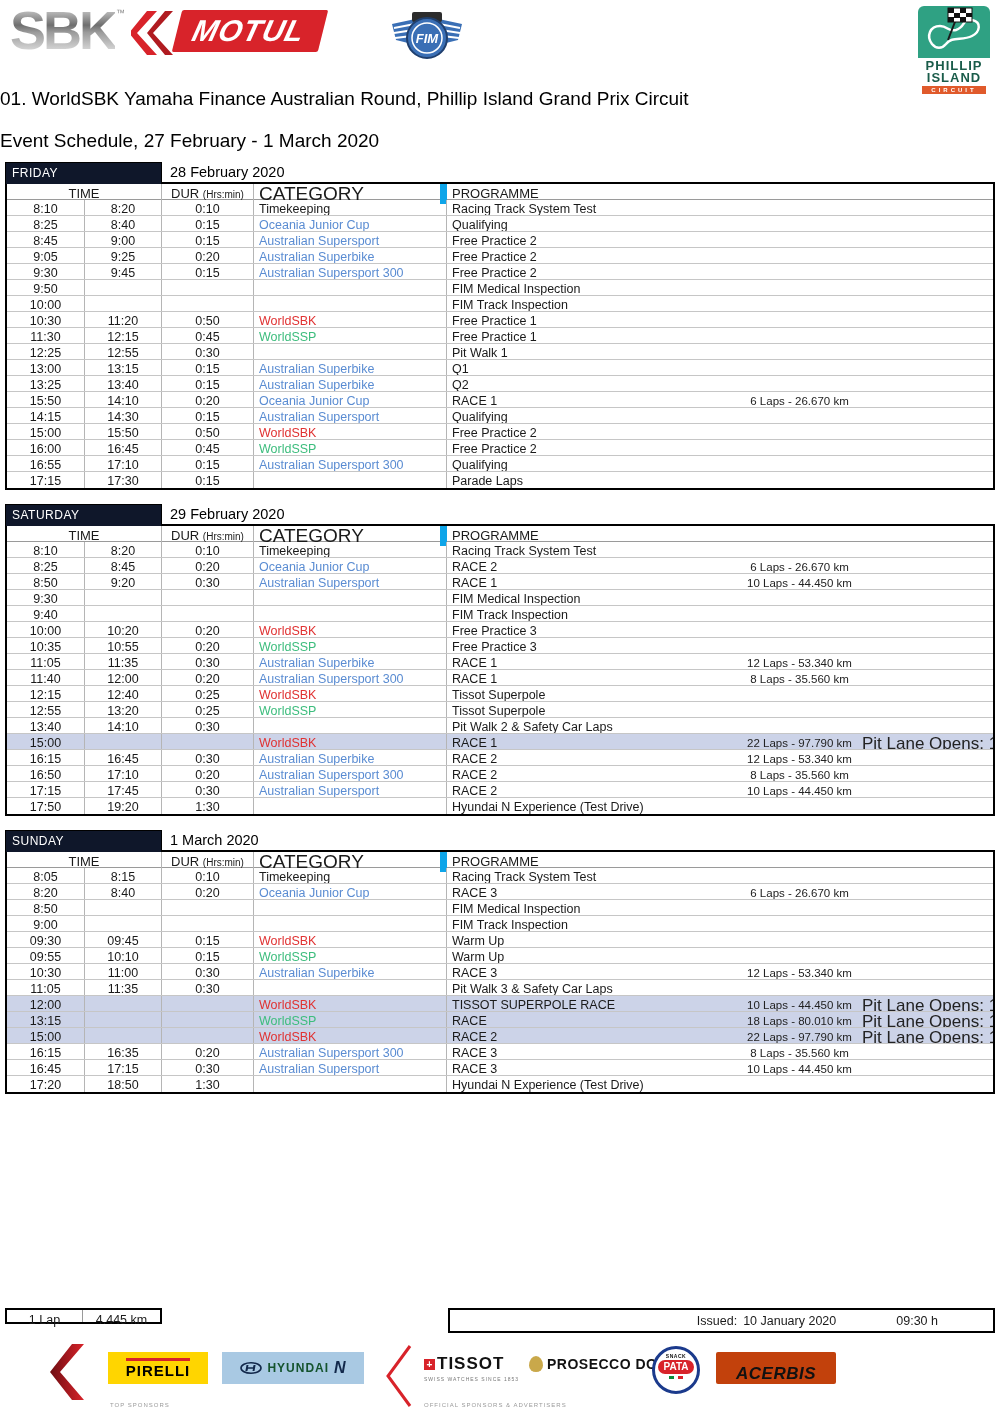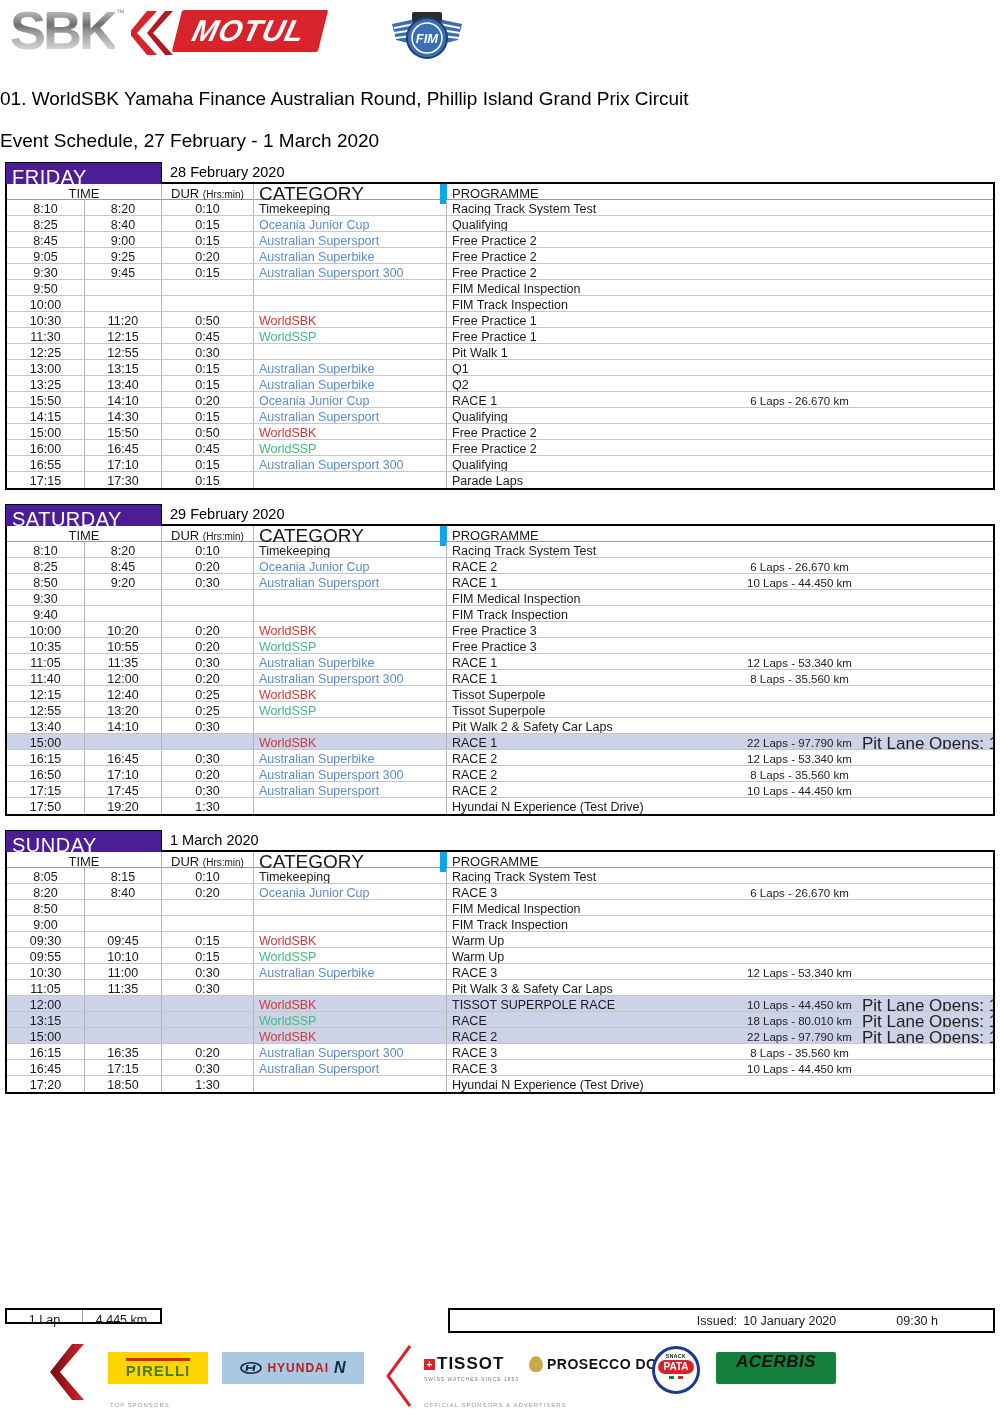--- a/index.html
+++ b/index.html
@@ -29,21 +29,21 @@
 
   
   .titles { position:absolute; top:88px; left:0; width:972px; text-align:left; }
   .doc-title { font-size:19px; color:#000; }
   .doc-subtitle { font-size:19px; color:#000; margin-top:20px; }
 
   
   .days-host { position:absolute; top:162px; left:5px; width:990px; }
   .day-section { margin-bottom:14px; }
   .day-bar { position:relative; height:22px; border-bottom:2px solid #000; }
-  .day-name { position:absolute; left:0; top:0; width:157px; height:22px; background:#4c1d95; border:1px solid #000; border-bottom:none; color:#fff; font-size:20px; padding:3px 0 0 6px; letter-spacing:0.5px; }
+  .day-name { position:absolute; left:0; top:0; width:157px; height:22px; background:#0f172a; border:1px solid #000; border-bottom:none; color:#fff; font-size:12px; padding:3px 0 0 6px; letter-spacing:0.5px; }
   .day-date { position:absolute; left:165px; top:2px; font-size:14.5px; color:#000; }
   .day-table { border:2px solid #000; border-top:none; background:#fff; }
   .thead, .row { display:grid; grid-template-columns:78px 77px 92px 193px 290px 125px 1fr; height:16px; }
   .thead { border-bottom:1px solid #9a9a9a; }
   .row { border-bottom:1px solid #c6c6c6; }
   .tbody .row:last-child { border-bottom:none; }
   .cell { line-height:19px; font-size:12.5px; overflow:hidden; white-space:nowrap; }
   .h-time { grid-column:1/3; text-align:center; font-size:13px; line-height:19px; border-right:1px solid #b5b5b5; }
   .h-dur { text-align:center; font-size:13px; line-height:19px; border-right:1px solid #b5b5b5; }
   .h-dur .unit { font-size:10px; }
@@ -63,38 +63,38 @@
   .lap-box .c2 { flex:1; text-align:center; font-size:12.5px; line-height:21px; }
   .issued-box { position:absolute; left:448px; top:1308px; width:547px; height:25px; border:2px solid #000; display:flex; align-items:center; justify-content:flex-end; font-size:12.5px; }
   .issued-box .lbl { margin-right:6px; }
   .issued-box .dt { margin-right:60px; }
   .issued-box .tm { margin-right:55px; }
 
   
   .sponsor { position:absolute; }
   .chev-big { left:50px; top:1344px; }
   .pirelli { left:108px; top:1352px; width:100px; height:32px; background:#ffd500; display:flex; align-items:center; justify-content:center; }
-  .pirelli span { color:#4d7c0f; font-weight:bold; font-size:15px; letter-spacing:1px; border-top:3px solid #d8232a; padding-top:1px; }
+  .pirelli span { color:#000000; font-weight:bold; font-size:15px; letter-spacing:1px; border-top:3px solid #d8232a; padding-top:1px; }
   .hyundai { left:222px; top:1352px; width:142px; height:32px; background:#a9c9e3; display:flex; align-items:center; justify-content:center; gap:5px; }
-  .hyundai .hword { color:#b91c1c; font-weight:bold; font-size:12px; letter-spacing:1px; }
+  .hyundai .hword { color:#14532d; font-weight:bold; font-size:12px; letter-spacing:1px; }
   .hyundai .nmark { color:#12284b; font-weight:bold; font-style:italic; font-size:16px; }
   .chev-thin { left:384px; top:1344px; }
   .tissot { left:424px; top:1354px; text-align:left; }
   .tissot .trow { display:flex; align-items:center; gap:2px; }
   .tissot .plus { width:11px; height:11px; background:#d8232a; color:#fff; font-size:10px; line-height:11px; text-align:center; font-weight:bold; }
   .tissot .tword { font-weight:bold; font-size:17px; color:#111; letter-spacing:1px; }
   .tissot .tsub { font-size:5px; color:#777; letter-spacing:1px; margin-top:2px; }
   .prosecco { left:529px; top:1356px; display:flex; align-items:center; gap:4px; }
   .prosecco .crest { width:14px; height:16px; background:#c9a84a; border-radius:50% 50% 50% 50%/60% 60% 40% 40%; }
   .prosecco .pword { font-weight:bold; font-size:14px; color:#111; letter-spacing:0.5px; }
   .pata { left:652px; top:1346px; width:48px; height:48px; border:3px solid #1b3a8c; border-radius:50%; background:#fff; position:absolute; text-align:center; }
   .pata .snack { font-size:5px; font-weight:bold; color:#111; margin-top:4px; letter-spacing:0.5px; }
   .pata .pword { display:block; margin:1px auto 0; width:36px; background:#d8232a; border-radius:8px; color:#fff; font-weight:bold; font-size:10px; line-height:14px; }
   .pata .flag { margin:2px auto 0; width:14px; height:3px; background:linear-gradient(90deg,#0a8a3a 33%,#fff 33% 66%,#d8232a 66%); }
-  .acerbis { left:716px; top:1352px; width:120px; height:32px; background:#15803d; display:flex; align-items:flex-start; justify-content:center; border-radius:2px; }
+  .acerbis { left:716px; top:1352px; width:120px; height:32px; background:#c2410c; display:flex; align-items:flex-end; justify-content:center; border-radius:2px; }
   .acerbis span { color:#111; font-weight:bold; font-style:italic; font-size:17px; letter-spacing:0.5px; }
   .strip-label { position:absolute; font-size:6px; color:#9a9a9a; letter-spacing:1px; }
   .lbl-top { left:110px; top:1402px; }
   .lbl-official { left:424px; top:1402px; }
 </style>
 </head>
 <body>
 
 <div class="page">
 
@@ -119,20 +119,42 @@
         <path d="M72,14 L44,8 L44,36 L68,30 Z" fill="#3a6fb5"></path>
         <path d="M4,18 L30,13 M4,23 L30,19 M5,28 L30,25" stroke="#fff" stroke-width="2" fill="none"></path>
         <path d="M70,18 L44,13 M70,23 L44,19 M69,28 L44,25" stroke="#fff" stroke-width="2" fill="none"></path>
         <rect x="22" y="2" width="30" height="10" rx="2" fill="#2c2c2c"></rect>
         <circle cx="37" cy="28" r="20" fill="#3a6fb5" stroke="#1f3f6e" stroke-width="2"></circle>
         <circle cx="37" cy="28" r="15" fill="none" stroke="#ffffff" stroke-width="1.5"></circle>
         <text x="37" y="33" text-anchor="middle" font-family="Liberation Sans, sans-serif" font-size="13" font-style="italic" font-weight="bold" fill="#fff">FIM</text>
       </svg>
     </div>
 
+    <div class="pi-logo">
+      <div class="pi-top">
+        <svg width="72" height="52" viewBox="0 0 72 52">
+          <path d="M14,38 C8,30 12,20 22,20 C30,20 30,26 38,24 C48,21 44,12 54,14 C64,16 62,26 54,30 C44,35 34,30 28,38 C24,43 18,43 14,38 Z" fill="none" stroke="#fff" stroke-width="2.5"></path>
+          <line x1="40" y1="8" x2="30" y2="34" stroke="#1a1a1a" stroke-width="2"></line>
+          <g>
+            <rect x="30" y="2" width="24" height="14" fill="#fff" stroke="#111" stroke-width="1"></rect>
+            <rect x="30" y="2" width="6" height="5" fill="#111"></rect>
+              <rect x="42" y="2" width="6" height="5" fill="#111"></rect>
+            <rect x="36" y="7" width="6" height="5" fill="#111"></rect>
+              <rect x="48" y="7" width="6" height="4" fill="#111"></rect>
+            <rect x="30" y="11" width="6" height="5" fill="#111"></rect>
+              <rect x="42" y="11" width="6" height="5" fill="#111"></rect>
+          </g>
+        </svg>
+      </div>
+      <div class="pi-name">
+        <div>PHILLIP</div>
+        <div>ISLAND</div>
+      </div>
+      <div class="pi-circuit">CIRCUIT</div>
+    </div>
   </div>
 
   <div class="titles">
     <div class="doc-title">01. WorldSBK Yamaha Finance Australian Round, Phillip Island Grand Prix Circuit</div>
     <div class="doc-subtitle">Event Schedule, 27 February - 1 March 2020</div>
   </div>
 
   <div class="days-host" id="days-host">
     <div class="day-section">
       <div class="day-bar">

